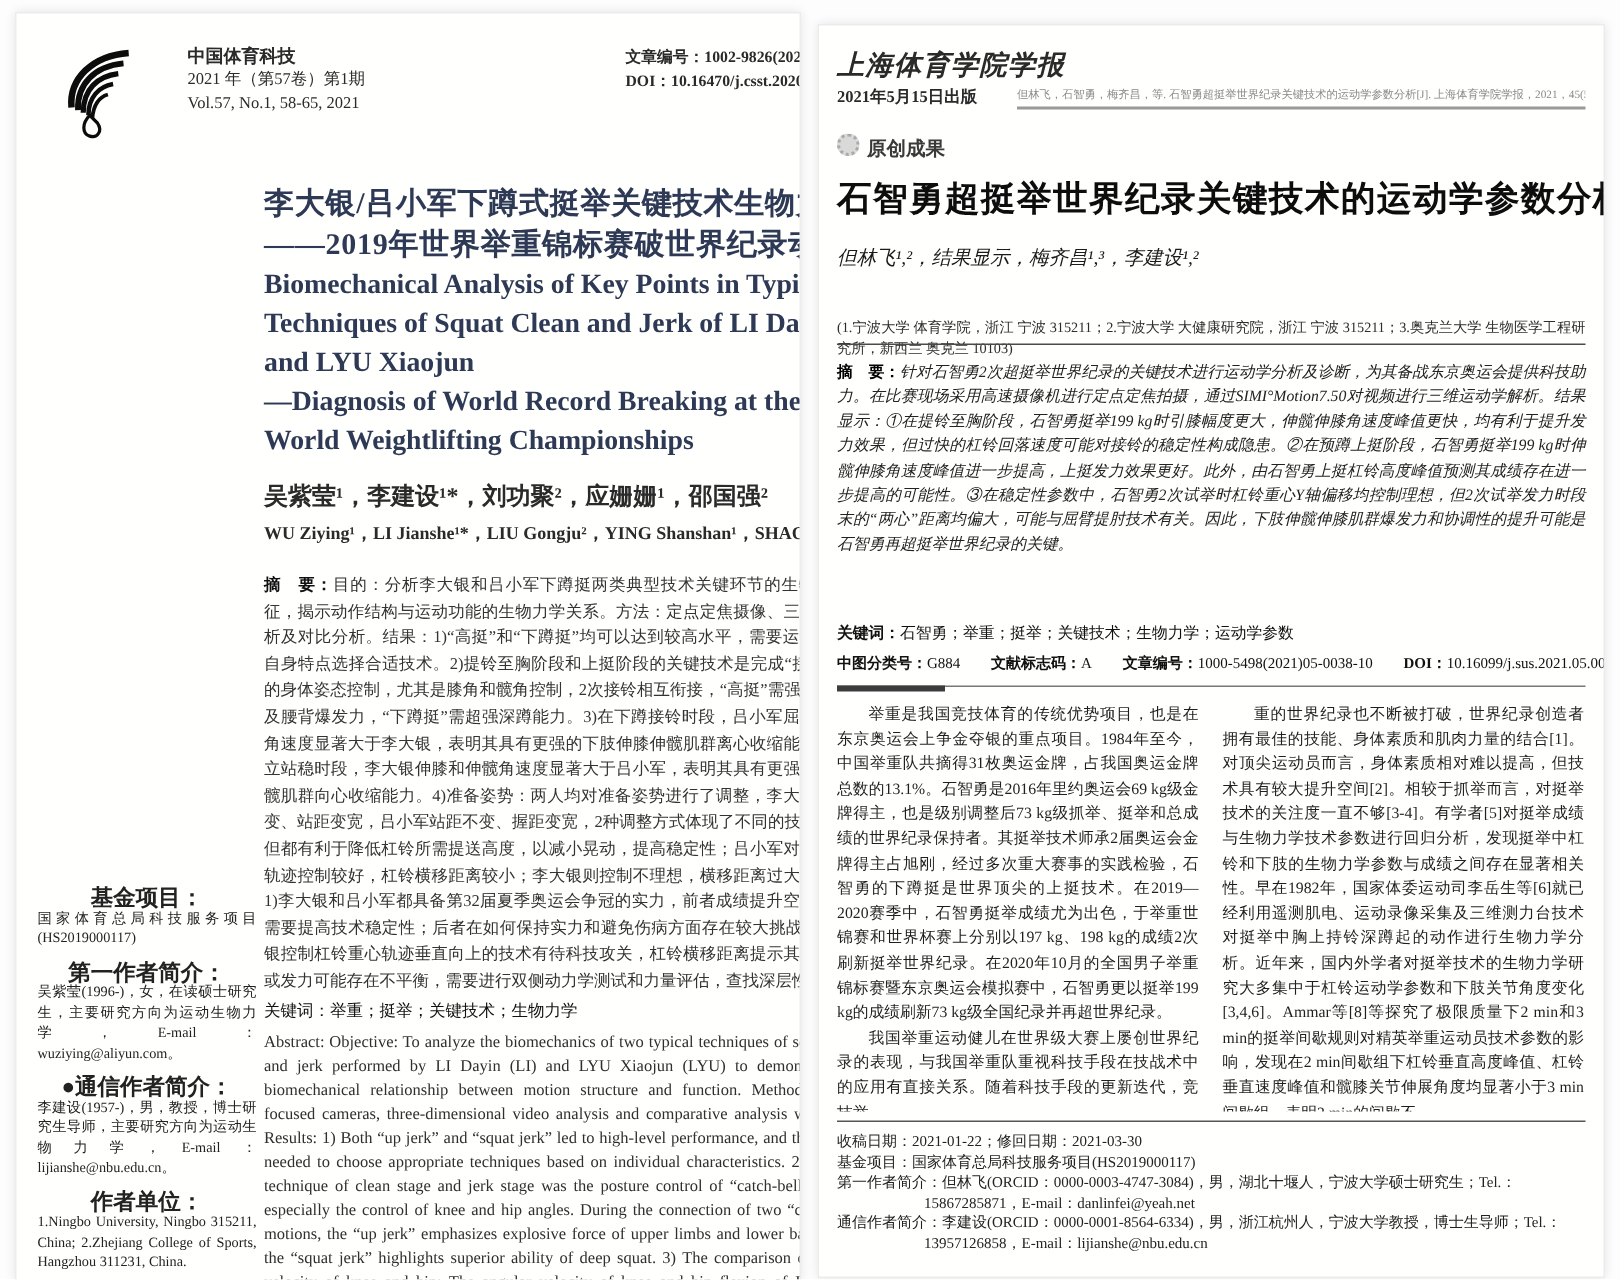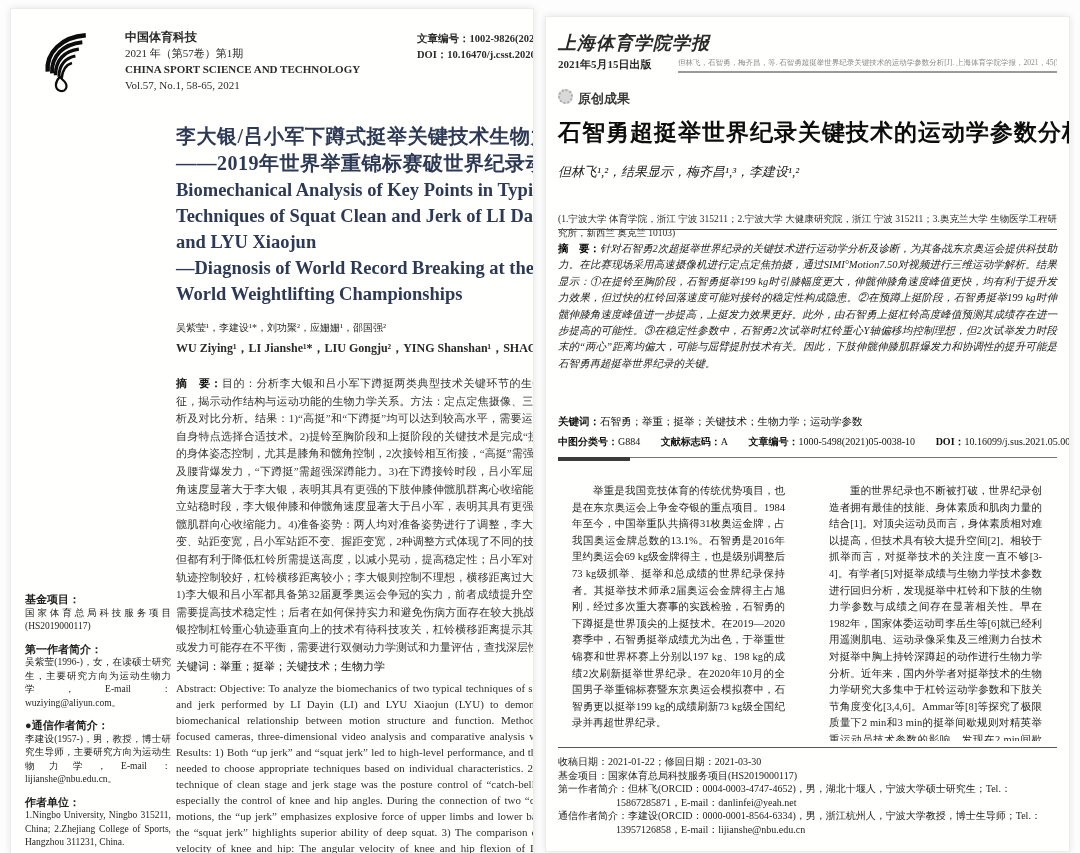--- a/index.html
+++ b/index.html
@@ -11,28 +11,28 @@
   #left-page{left:10px;top:8px;width:522px;height:845px;}
   .lp-header{position:absolute;left:14px;top:16px;width:508px;height:90px;}
   .lp-logo{position:absolute;left:14px;top:6px;width:52px;height:64px;}
   .lp-jinfo{position:absolute;left:100px;top:4px;line-height:16px;font-size:11px;white-space:nowrap;}
   .lp-jcn{font-weight:bold;font-size:12px;}
   .lp-jen{font-weight:bold;}
   .lp-artno{position:absolute;left:392px;top:6px;font-size:10.5px;line-height:16px;white-space:nowrap;font-weight:bold;}
   .lp-main{position:absolute;left:165px;top:114px;width:402px;}
   .lp-title-cn{font-size:20px;font-weight:bold;color:#2e3a55;line-height:27px;white-space:nowrap;letter-spacing:0.5px;}
   .lp-title-en{font-size:18.5px;font-weight:bold;color:#2e3a55;line-height:26px;white-space:nowrap;}
-  .lp-authors-cn{margin-top:14px;font-size:10px;font-weight:normal;white-space:nowrap;}
+  .lp-authors-cn{margin-top:14px;font-size:16px;font-weight:bold;white-space:nowrap;}
   .lp-authors-en{margin-top:5px;font-size:12px;font-weight:bold;white-space:nowrap;}
   .lp-abstract{margin-top:18px;font-size:11px;line-height:17.6px;text-align:justify;color:#333;}
   .lp-abstract .lbl{font-weight:bold;color:#111;}
   .lp-keywords{margin-top:2px;font-size:11px;font-weight:normal;color:#111;}
   .lp-abs-en{margin-top:6px;font-size:11px;line-height:16px;text-align:justify;color:#2f2f2f;}
   .lp-sidebar{position:absolute;left:14px;top:575px;width:146px;font-size:9.5px;line-height:13.5px;color:#222;}
-  .lp-sb-label{font-weight:bold;font-size:11px;margin-top:9px;}
+  .lp-sb-label{font-weight:bold;font-size:15px;margin-top:9px;text-align:center;}
   .lp-sb-body{text-align:justify;}
 
   
   #right-page{left:545px;top:16px;width:523px;height:834px;padding:0;}
   .rp-header{position:absolute;left:12px;top:14px;width:499px;height:46px;}
   .rp-jname{font-size:18px;font-weight:bold;font-style:italic;letter-spacing:1px;white-space:nowrap;}
   .rp-jdate{font-size:11px;font-weight:bold;margin-top:2px;white-space:nowrap;}
   .rp-cite{position:absolute;left:120px;right:0;bottom:4px;font-size:7.5px;color:#8a8a8a;text-align:right;
            border-bottom:2px solid #9a9a9a;padding-bottom:3px;white-space:nowrap;overflow:hidden;}
   .rp-sectag{position:absolute;left:12px;top:72px;font-size:13px;font-weight:bold;color:#3a3a3a;
@@ -49,21 +49,21 @@
   .rp-abs .body{font-style:italic;}
   .rp-kw{position:absolute;left:12px;top:398px;width:499px;font-size:10.5px;color:#111;white-space:nowrap;}
   .rp-kw .lbl{font-weight:bold;}
   .rp-meta{position:absolute;left:12px;top:418px;width:499px;font-size:10px;white-space:nowrap;color:#111;}
   .rp-meta .lbl{font-weight:bold;}
   .rp-meta span.gap{display:inline-block;width:18px;}
   .rp-rule2{position:absolute;left:12px;top:440px;width:499px;border-top:1px solid #777;}
   .rp-rule2 .thick{position:absolute;left:0;top:-1px;width:72px;height:4px;background:#3c3c3c;}
   .rp-body{position:absolute;left:12px;top:452px;width:499px;height:272px;overflow:hidden;display:flex;gap:16px;}
   .rp-col{width:241px;font-size:10.5px;line-height:16.6px;text-align:justify;color:#1f1f1f;}
-  .rp-col p{margin:14px;text-indent:2em;}
+  .rp-col p{margin:0;text-indent:2em;}
   .rp-foot-rule{position:absolute;left:12px;top:730px;width:499px;border-top:1.5px solid #555;}
   .rp-foot{position:absolute;left:12px;top:738px;width:499px;font-size:10px;line-height:13.6px;color:#222;}
   .rp-foot .fline{padding-left:58px;text-indent:-58px;}
 </style>
 </head>
 <body>
 
 <div class="canvas">
 
   <div class="page" id="left-page">
@@ -74,21 +74,20 @@
           <path d="M50 12 C28 14 14 28 15 48" stroke-width="4.5"></path>
           <path d="M46 20 C30 22 19 32 19 50" stroke-width="4"></path>
           <path d="M42 28 C31 30 23 38 23 52" stroke-width="3.5"></path>
           <path d="M38 36 C31 38 27 44 26 54" stroke-width="3"></path>
           <path d="M24 52 C18 58 18 66 24 68 C30 70 34 64 30 58 Z" stroke-width="2.5"></path>
         </g>
       </svg>
       <div class="lp-jinfo">
         <div class="lp-jcn">中国体育科技</div>
         <div>2021 年（第57卷）第1期</div>
-        <div class="lp-jen">CHINA SPORT SCIENCE AND TECHNOLOGY</div>
         <div>Vol.57, No.1, 58-65, 2021</div>
       </div>
       <div class="lp-artno">
         <div>文章编号：1002-9826(2021)0</div>
         <div>DOI：10.16470/j.csst.202009</div>
       </div>
     </div>
 
     <div class="lp-main">
       <div class="lp-title-cn">李大银/吕小军下蹲式挺举关键技术生物力学分析</div>
@@ -165,18 +164,18 @@
       </div>
       <div class="rp-col">
         <p>重的世界纪录也不断被打破，世界纪录创造者拥有最佳的技能、身体素质和肌肉力量的结合[1]。对顶尖运动员而言，身体素质相对难以提高，但技术具有较大提升空间[2]。相较于抓举而言，对挺举技术的关注度一直不够[3-4]。有学者[5]对挺举成绩与生物力学技术参数进行回归分析，发现挺举中杠铃和下肢的生物力学参数与成绩之间存在显著相关性。早在1982年，国家体委运动司李岳生等[6]就已经利用遥测肌电、运动录像采集及三维测力台技术对挺举中胸上持铃深蹲起的动作进行生物力学分析。近年来，国内外学者对挺举技术的生物力学研究大多集中于杠铃运动学参数和下肢关节角度变化[3,4,6]。Ammar等[8]等探究了极限质量下2 min和3 min的挺举间歇规则对精英举重运动员技术参数的影响，发现在2 min间歇组下杠铃垂直高度峰值、杠铃垂直速度峰值和髋膝关节伸展角度均显著小于3 min间歇组，表明2 min的间歇不</p>
       </div>
     </div>
 
     <div class="rp-foot-rule"></div>
     <div class="rp-foot">
       <div class="fline">收稿日期：2021-01-22；修回日期：2021-03-30</div>
       <div class="fline">基金项目：国家体育总局科技服务项目(HS2019000117)</div>
-      <div class="fline">第一作者简介：但林飞(ORCID：0004-0003-4747-4652)，男，湖北十堰人，宁波大学硕士研究生；Tel.：15867285871，E-mail：danlinfei@yeah.net</div>
+      <div class="fline">第一作者简介：但林飞(ORCID：0000-0003-4747-3084)，男，湖北十堰人，宁波大学硕士研究生；Tel.：15867285871，E-mail：danlinfei@yeah.net</div>
       <div class="fline">通信作者简介：李建设(ORCID：0000-0001-8564-6334)，男，浙江杭州人，宁波大学教授，博士生导师；Tel.：13957126858，E-mail：lijianshe@nbu.edu.cn</div>
     </div>
   </div>
 
 </div>
 
 </body></html>

